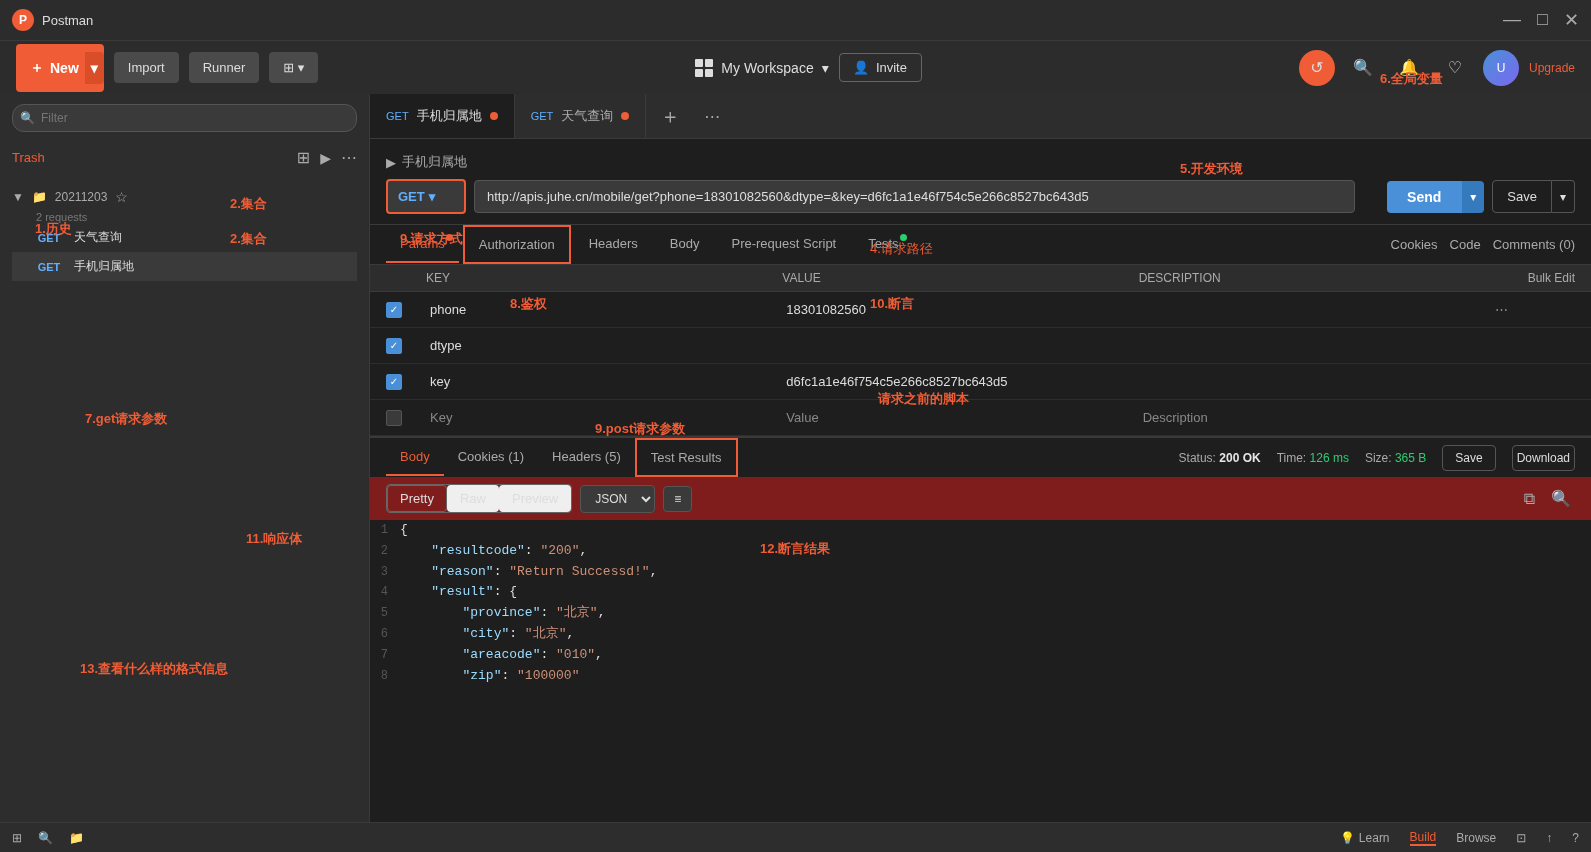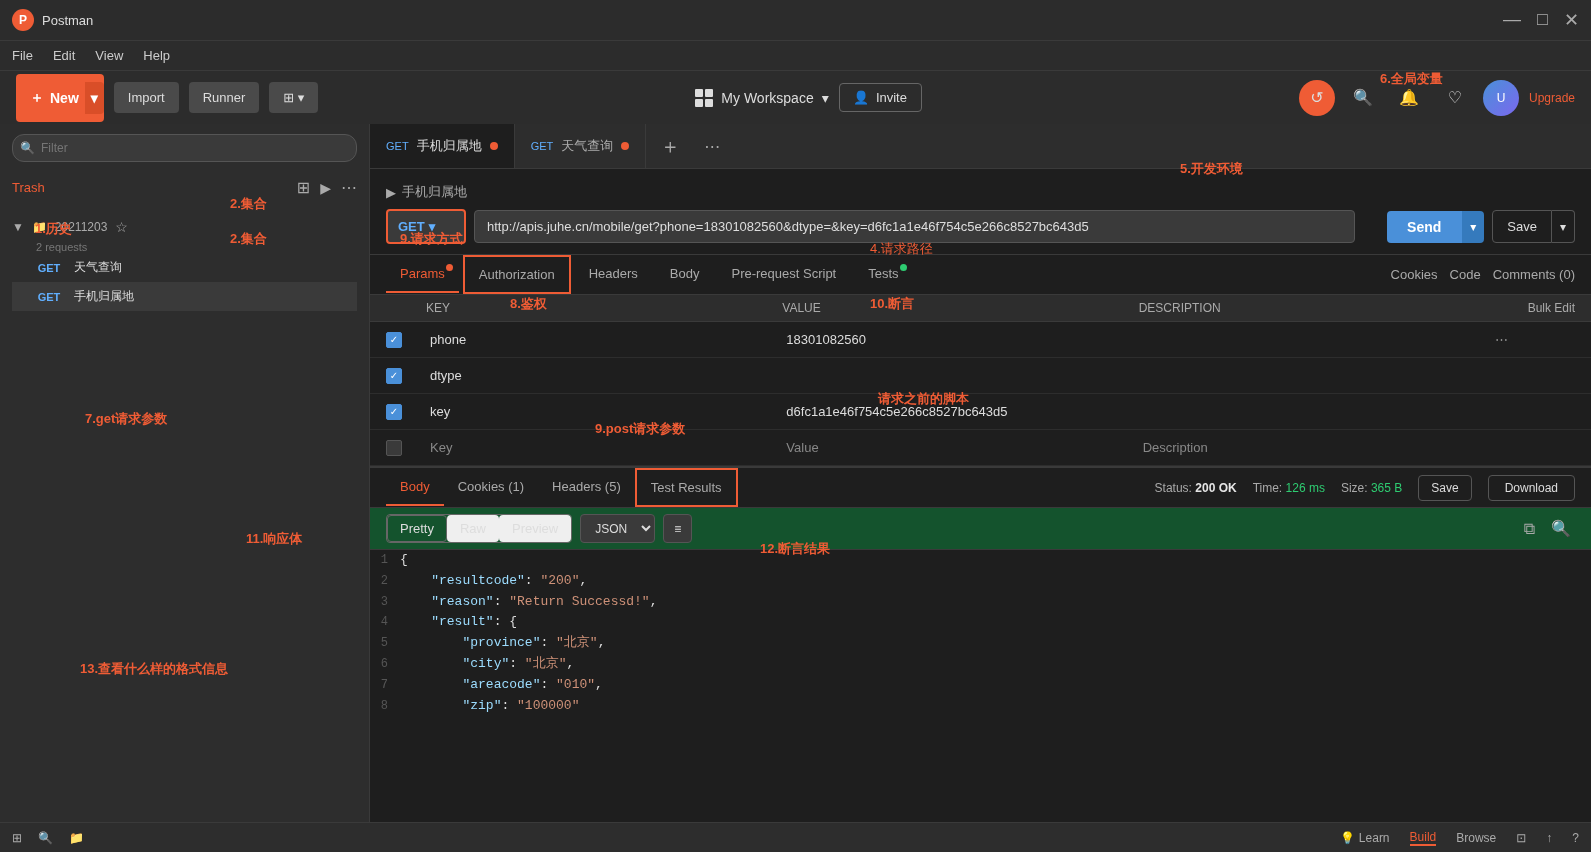--- a/index.html
+++ b/index.html
@@ -101,24 +101,24 @@
     .checkbox.checked { background: #4a90d9; border-color: #4a90d9; color: white; }
 
     
     .response-section { border-top: 2px solid #3a3a3a; display: flex; flex-direction: column; min-height: 280px; }
     .response-tabs-bar { display: flex; align-items: center; padding: 0 16px; border-bottom: 1px solid #3a3a3a; background: #1e1e1e; }
     .response-tab { padding: 10px 14px; color: #aaa; cursor: pointer; font-size: 13px; border-bottom: 2px solid transparent; }
     .response-tab.active { color: #ef5c35; border-bottom-color: #ef5c35; }
     .response-tab-right { margin-left: auto; display: flex; align-items: center; gap: 16px; font-size: 12px; color: #aaa; }
     .status-ok { color: #e5e5e5; font-weight: bold; }
     .save-resp-btn { background: transparent; border: 1px solid #555; color: #ddd; padding: 5px 12px; border-radius: 4px; cursor: pointer; font-size: 12px; }
-    .download-btn { background: transparent; border: 1px solid #555; color: #ddd; padding: 5px 16px; border-radius: 4px; cursor: pointer; font-size: 12px; }
-
-    
-    .response-body-toolbar { display: flex; padding: 6px 16px; gap: 8px; border-bottom: 1px solid #3a3a3a; background: #14532d; }
+    .download-btn { background: transparent; border: 1px solid #555; color: #ddd; padding: 5px 4px; border-radius: 4px; cursor: pointer; font-size: 12px; }
+
+    
+    .response-body-toolbar { display: flex; align-items: center; padding: 6px 16px; gap: 8px; border-bottom: 1px solid #3a3a3a; background: #7f1d1d; }
     .format-btn { padding: 5px 12px; border-radius: 4px; cursor: pointer; font-size: 13px; border: 1px solid transparent; color: #ddd; }
     .format-btn.active { background: transparent; border-color: #666; color: #ddd; }
     .json-select { background: #3a3a3a; border: 1px solid #555; color: #ddd; padding: 5px 10px; border-radius: 4px; font-size: 12px; cursor: pointer; }
     .wrap-btn { background: #3a3a3a; border: 1px solid #555; color: #ddd; padding: 5px 10px; border-radius: 4px; font-size: 12px; cursor: pointer; }
     .response-body-right { margin-left: auto; display: flex; gap: 8px; }
     .icon-sm-btn { background: transparent; border: none; color: #aaa; font-size: 16px; cursor: pointer; padding: 4px; }
 
     
     .code-view { flex: 1; background: #1e1e1e; padding: 0; overflow-y: auto; font-family: 'Courier New', monospace; font-size: 13px; line-height: 1.6; }
     .code-line { display: flex; }
@@ -148,26 +148,20 @@
       <div class="postman-logo">P</div>
       <span style="color:#ddd; font-size:13px;">Postman</span>
     </div>
     <div class="titlebar-controls">
       <span>—</span>
       <span>□</span>
       <span>✕</span>
     </div>
   </div>
 
-  <div class="menubar">
-    <span>File</span>
-    <span>Edit</span>
-    <span>View</span>
-    <span>Help</span>
-  </div>
 
   <div class="toolbar">
     <div class="toolbar-left">
       <button class="btn-new">
         <span>＋</span>
         <span>New</span>
         <span class="dropdown-arrow">▾</span>
       </button>
       <button class="btn-gray">Import</button>
       <button class="btn-gray">Runner</button>

